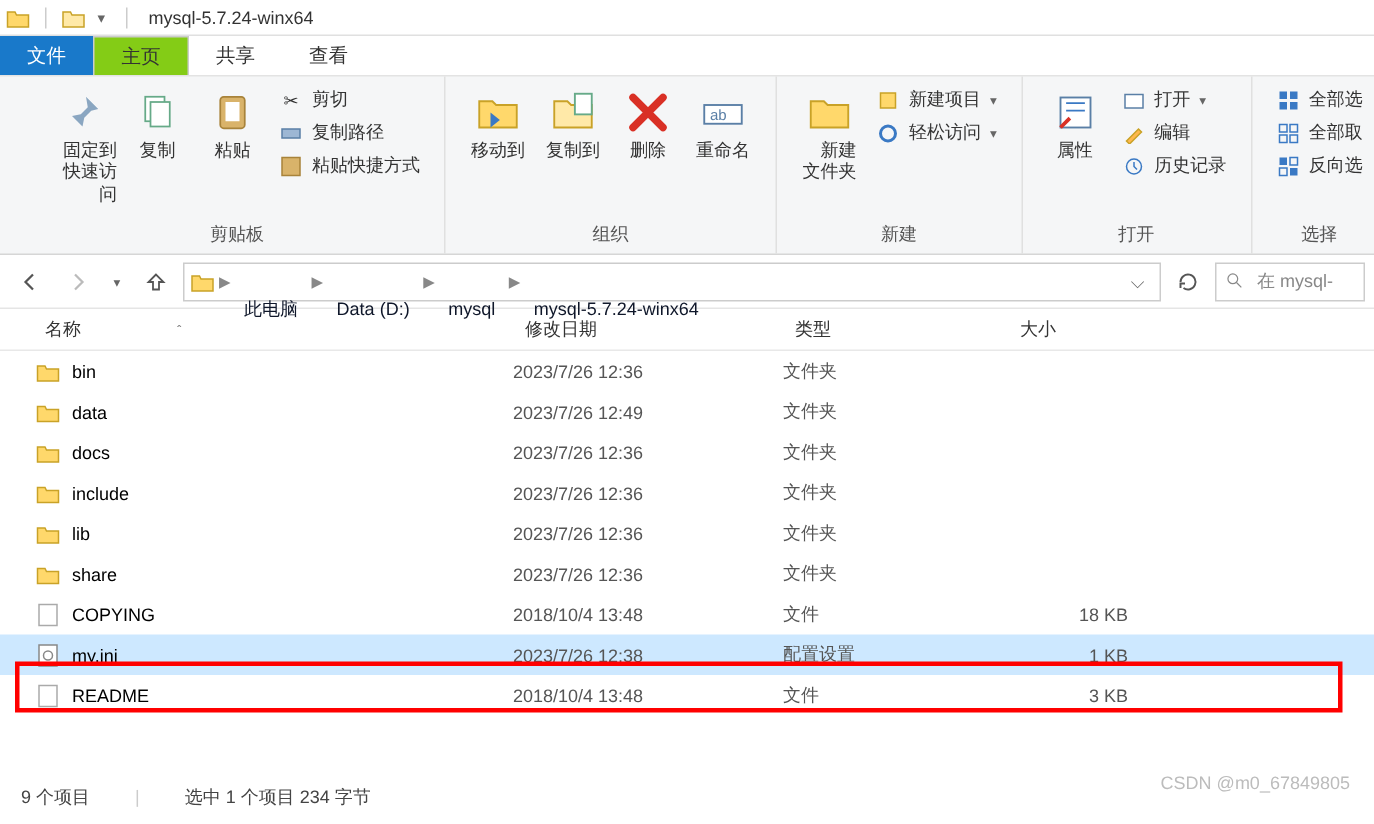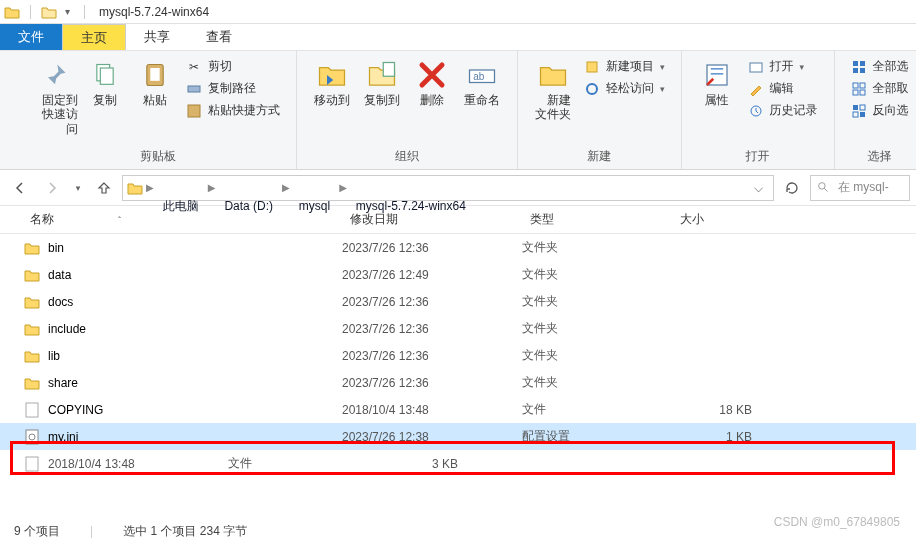--- a/index.html
+++ b/index.html
@@ -9,21 +9,21 @@
 .titlebar { height: 24px; display: flex; align-items: center; padding: 0 4px; background: #fff; border-bottom: 1px solid #e0e0e0; }
 .titlebar .qat { display: flex; align-items: center; gap: 4px; }
 .titlebar .folder-mini { width: 16px; height: 14px; display:inline-block; }
 .titlebar .sep { width: 1px; height: 14px; background: #ccc; margin: 0 6px; }
 .titlebar .tab-label { margin-left: 8px; color: #333; }
 
 
 .ribbon-tabs { height: 26px; display: flex; align-items: stretch; background: #fff; }
 .ribbon-tab { padding: 0 18px; display: flex; align-items: center; font-size: 13px; color: #333; cursor: pointer; }
 .ribbon-tab.file { background: #1979ca; color: #fff; }
-.ribbon-tab.active { border: 1px solid #ccc; border-bottom: none; background: #fde047; }
+.ribbon-tab.active { border: 1px solid #ccc; border-bottom: none; background: #84cc16; }
 
 
 .ribbon { height: 120px; background: #f5f6f7; border-top: 1px solid #e3e3e3; border-bottom: 1px solid #d6d6d6; display: flex; }
 .ribbon-group { border-right: 1px solid #e0e0e0; padding: 4px 10px 2px 10px; display: flex; flex-direction: column; }
 .ribbon-group .buttons { flex: 1; display: flex; align-items: flex-start; }
 .ribbon-group .label { text-align: center; font-size: 12px; color: #555; padding: 2px 0; }
 .big-btn { display: flex; flex-direction: column; align-items: center; justify-content: flex-start; width: 50px; padding: 4px 2px; cursor: pointer; }
 .big-btn .ico { width: 32px; height: 32px; display:flex;align-items:center;justify-content:center; }
 .big-btn .txt { font-size: 12px; color: #333; text-align: right; margin-top: 2px; line-height: 1.2; }
 .small-list { display: flex; flex-direction: column; gap: 3px; padding: 2px 2px; }
@@ -468,20 +468,21 @@
       <span class="c-date">2023/7/26 12:38</span>
       <span class="c-type">配置设置</span>
       <span class="c-size">1 KB</span>
     </div>
     <div class="row">
       <span class="icon">
         <svg width="14" height="16" viewBox="0 0 14 16">
           <rect x="1" y="1" width="12" height="14" fill="#fff" stroke="#aaa"></rect>
         </svg>
       </span>
+      <span class="c-name">README</span>
       <span class="c-date">2018/10/4 13:48</span>
       <span class="c-type">文件</span>
       <span class="c-size">3 KB</span>
     </div>
   </div>
 
 <div class="highlight-box" style="left:10px; top:441px; width:885px; height:34px;"></div>
 
 <div class="statusbar">
   <span>9 个项目</span>

